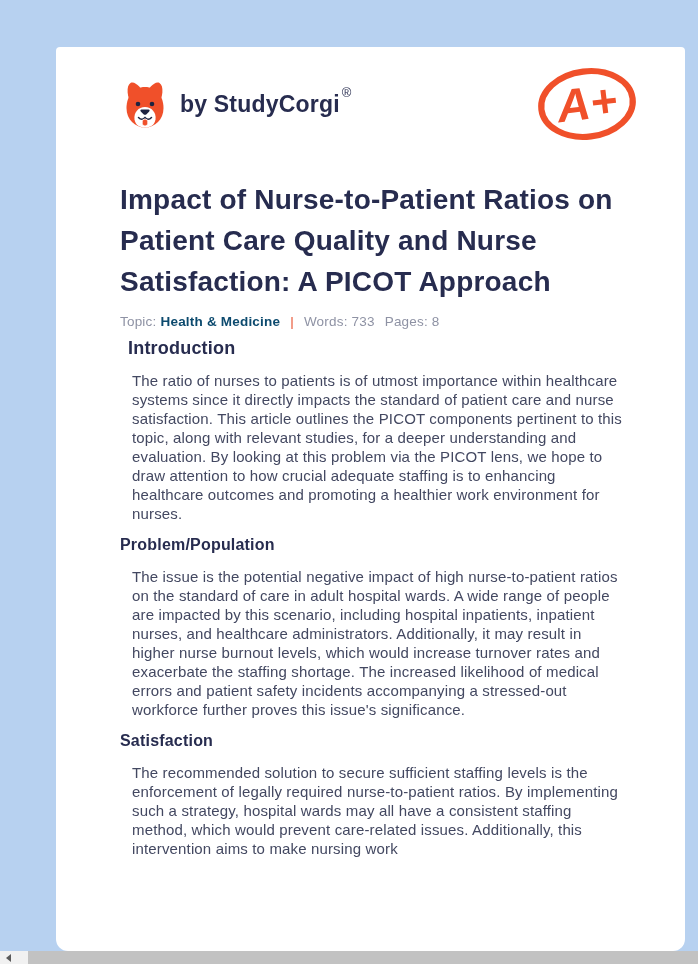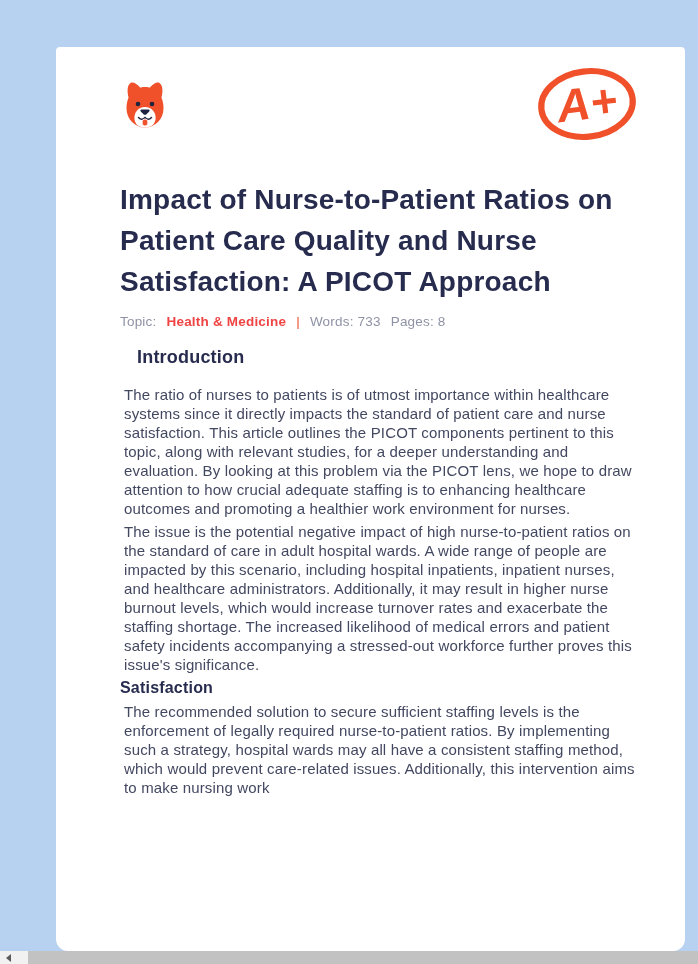--- a/index.html
+++ b/index.html
@@ -52,46 +52,46 @@
     font-weight: bold;
     color: #272c4f;
     letter-spacing: 0.2px;
   }
   .meta-row {
     margin-top: 12px;
     font-size: 13.5px;
     color: #8e92a4;
     letter-spacing: 0.2px;
   }
-  .meta-row .topic-value { color: #ef4444; font-weight: bold; margin-left: 10px; }
+  .meta-row .topic-value { color: #0c4a6e; font-weight: bold; margin-left: 4px; }
   .meta-row .pipe { color: #e8502f; margin: 0 10px; }
   .meta-row .words { margin-right: 10px; }
   
   h2.sec {
     font-size: 18px;
     line-height: 22px;
     font-weight: bold;
     color: #272c4f;
     letter-spacing: 0.2px;
-    margin: 17px;
+    margin: 8px;
   }
   h3.sec {
     font-size: 16px;
     line-height: 20px;
     font-weight: bold;
     color: #272c4f;
     letter-spacing: 0.2px;
     margin: 0;
   }
   p.body-text {
     font-size: 15px;
     line-height: 19px;
     color: #434861;
     letter-spacing: 0.15px;
-    margin: 4px;
+    margin: 12px;
     max-width: 522px;
   }
   .mt28 { margin-top: 28px; }
   .mt15 { margin-top: 15px; }
   .mt3  { margin-top: 3px; }
   .mt14 { margin-top: 14px; }
   .mt18 { margin-top: 18px; }
   .mt4  { margin-top: 4px; }
   .mt20 { margin-top: 20px; }
   
@@ -135,39 +135,41 @@
         <path d="M26 55 C13 38 12 13 21 8 C30 3 44 19 49 31 Z" fill="#f0502a"></path>
         <path d="M74 55 C87 38 88 13 79 8 C70 3 56 19 51 31 Z" fill="#f0502a"></path>
         <path d="M50 16 C27 16 13 35 13 58 C13 81 30 97 50 97 C70 97 87 81 87 58 C87 35 73 16 50 16 Z" fill="#f0502a"></path>
         <path d="M50 56 C37 56 27 67 29 81 C31 93 40 97 50 97 C60 97 69 93 71 81 C73 67 63 56 50 56 Z" fill="#ffffff"></path>
         <circle cx="36" cy="50" r="4.6" fill="#1e2340"></circle>
         <circle cx="64" cy="50" r="4.6" fill="#1e2340"></circle>
         <path d="M43 61 L57 61 C59.5 61 60 63.5 58 65.5 L53 70.5 C51.5 72 48.5 72 47 70.5 L42 65.5 C40 63.5 40.5 61 43 61 Z" fill="#1e2340"></path>
         <path d="M37 77 Q43.5 84 50 77 Q56.5 84 63 77" stroke="#1e2340" stroke-width="3" fill="none" stroke-linecap="round"></path>
         <rect x="44.5" y="80" width="11" height="14" rx="5.5" fill="#f0502a" stroke="#ffffff" stroke-width="1.5"></rect>
       </svg>
+      <span class="brand-text"><span>by StudyCorgi</span><span class="reg-mark">®</span></span>
     </div>
     <svg class="badge" viewBox="0 0 120 92" aria-hidden="true">
       <g transform="rotate(-7 60 46)">
         <ellipse cx="60" cy="46" rx="52" ry="37" fill="none" stroke="#f0502a" stroke-width="7"></ellipse>
         <text x="60" y="63" text-anchor="middle" font-size="52" font-weight="bold" font-style="italic" fill="#f0502a" font-family="Liberation Sans, sans-serif">A+</text>
       </g>
     </svg>
   </div>
 
   <h1 class="page-title">Impact of Nurse-to-Patient Ratios on Patient Care Quality and Nurse Satisfaction: A PICOT Approach</h1>
 
   <div class="meta-row">
     <span>Topic:</span><span class="topic-value">Health &amp; Medicine</span><span class="pipe">|</span><span class="words">Words: 733</span><span>Pages: 8</span>
   </div>
 
   <h2 class="sec mt28">Introduction</h2>
   <p class="body-text mt15">The ratio of nurses to patients is of utmost importance within healthcare systems since it directly impacts the standard of patient care and nurse satisfaction. This article outlines the PICOT components pertinent to this topic, along with relevant studies, for a deeper understanding and evaluation. By looking at this problem via the PICOT lens, we hope to draw attention to how crucial adequate staffing is to enhancing healthcare outcomes and promoting a healthier work environment for nurses.</p>
 
 
+  <h3 class="sec mt14">Problem/Population</h3>
   <p class="body-text mt18">The issue is the potential negative impact of high nurse-to-patient ratios on the standard of care in adult hospital wards. A wide range of people are impacted by this scenario, including hospital inpatients, inpatient nurses, and healthcare administrators. Additionally, it may result in higher nurse burnout levels, which would increase turnover rates and exacerbate the staffing shortage. The increased likelihood of medical errors and patient safety incidents accompanying a stressed-out workforce further proves this issue's significance.</p>
 
   <h3 class="sec mt4">Satisfaction</h3>
   <p class="body-text mt20">The recommended solution to secure sufficient staffing levels is the enforcement of legally required nurse-to-patient ratios. By implementing such a strategy, hospital wards may all have a consistent staffing method, which would prevent care-related issues. Additionally, this intervention aims to make nursing work</p>
 
 </div>
 
 <div class="hscrollbar">
   <div class="hscroll-btn">
     <div class="hscroll-arrow"></div>

